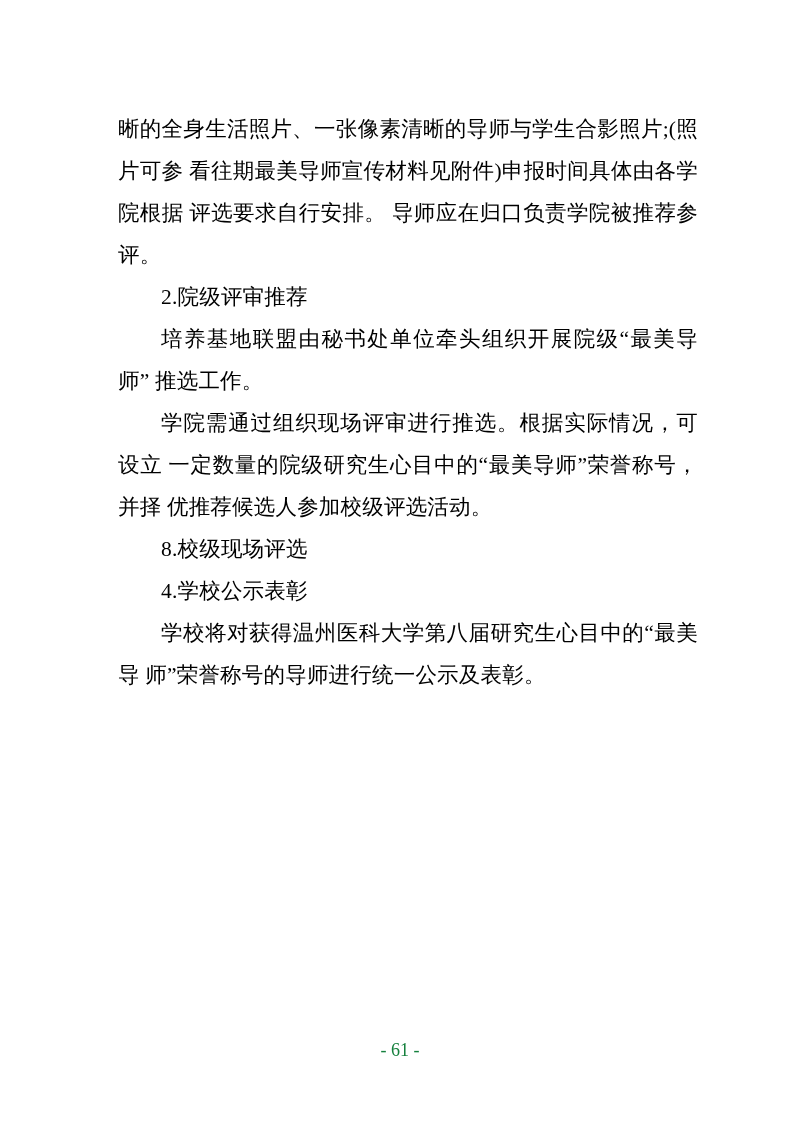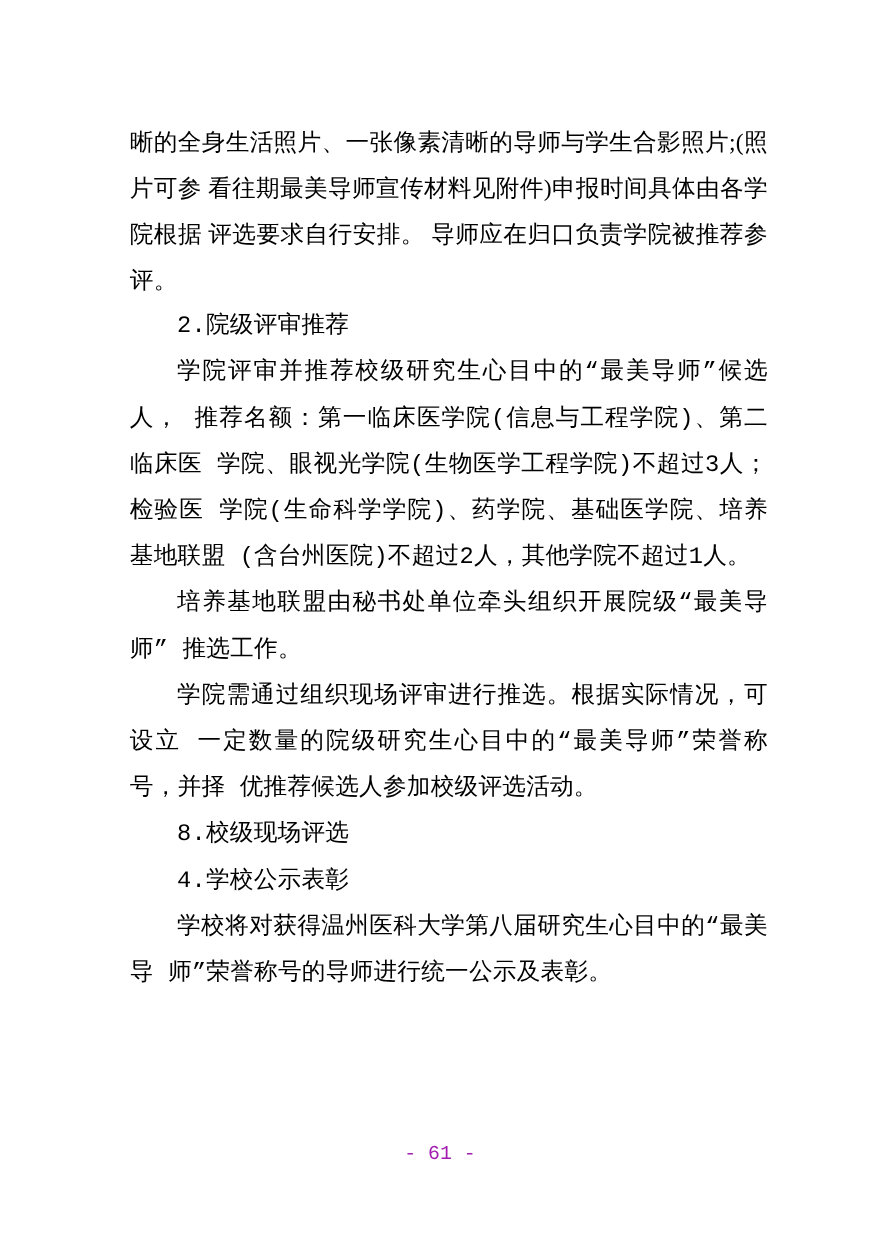--- a/index.html
+++ b/index.html
@@ -27,42 +27,40 @@
   .para {
     font-size: 21.5px;
     line-height: 42px;
     text-align: justify;
     text-justify: inter-ideograph;
     margin: 0;
     letter-spacing: 0.2px;
   }
   .indent {
     text-indent: 43px;
-    font-family: Liberation Mono, monospace;
   }
   .page-number {
     position: absolute;
     left: 0;
     right: 0;
     top: 1040px;
     text-align: center;
     font-size: 18px;
-    font-family: Liberation Mono, monospace;
-    color: #a21caf;
+    font-family: Liberation Serif, serif;
+    color: #15803d;
   }
 </style>
 </head>
 <body>
 
 <div class="page">
 
   <div class="content">
     <p class="para">晰的全身生活照片、一张像素清晰的导师与学生合影照片;(照片可参 看往期最美导师宣传材料见附件)申报时间具体由各学院根据 评选要求自行安排。 导师应在归口负责学院被推荐参评。</p>
     <p class="para indent">2.院级评审推荐</p>
-    <p class="para indent">学院评审并推荐校级研究生心目中的“最美导师”候选人， 推荐名额：第一临床医学院(信息与工程学院)、第二临床医 学院、眼视光学院(生物医学工程学院)不超过3人；检验医 学院(生命科学学院)、药学院、基础医学院、培养基地联盟 (含台州医院)不超过2人，其他学院不超过1人。</p>
     <p class="para indent">培养基地联盟由秘书处单位牵头组织开展院级“最美导师” 推选工作。</p>
     <p class="para indent">学院需通过组织现场评审进行推选。根据实际情况，可设立 一定数量的院级研究生心目中的“最美导师”荣誉称号，并择 优推荐候选人参加校级评选活动。</p>
     <p class="para indent">8.校级现场评选</p>
     <p class="para indent">4.学校公示表彰</p>
     <p class="para indent">学校将对获得温州医科大学第八届研究生心目中的“最美导 师”荣誉称号的导师进行统一公示及表彰。</p>
   </div>
 
   <div class="page-number">- 61 -</div>
 
 </div>

